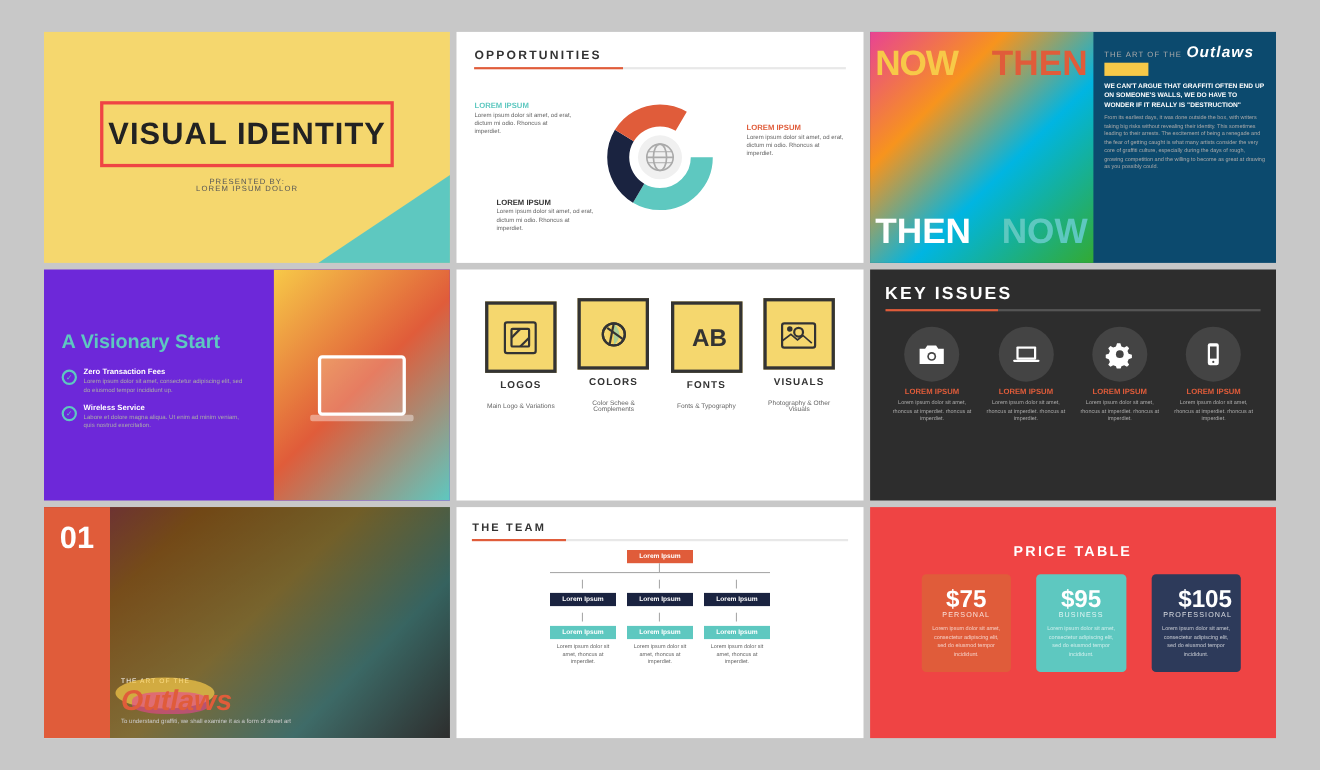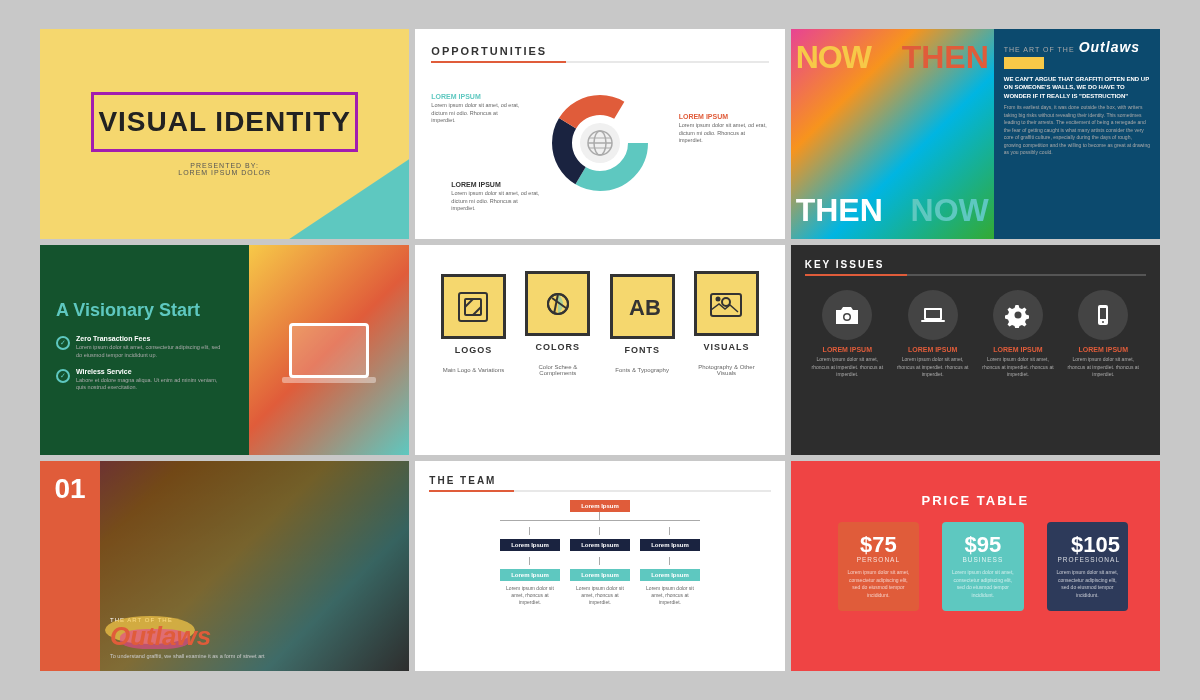--- a/index.html
+++ b/index.html
@@ -38,21 +38,21 @@
     .slide-1 .teal-corner {
       position: absolute;
       bottom: 0;
       right: 0;
       width: 120px;
       height: 80px;
       background: #5ec8c0;
       clip-path: polygon(100% 0, 100% 100%, 0 100%);
     }
     .slide-1 .title-box {
-      border: 3px solid #a21caf;
+      border: 3px solid #ef4444;
       padding: 12px 4px;
       text-align: center;
     }
     .slide-1 .title-box h1 {
       font-size: 28px;
       font-weight: 900;
       color: #222;
       line-height: 1.1;
       letter-spacing: 1px;
     }
@@ -210,21 +210,21 @@
       margin-bottom: 4px;
     }
     .slide-3 .body-text {
       font-size: 5px;
       color: #aaa;
       line-height: 1.5;
     }
 
     
     .slide-4 {
-      background: #14532d;
+      background: #6d28d9;
       display: flex;
       overflow: hidden;
       gap: 12px;
     }
     .slide-4 .left-panel {
       width: 55%;
       padding: 16px;
       display: flex;
       flex-direction: column;
       justify-content: center;
@@ -340,21 +340,21 @@
       color: #666;
       text-align: center;
     }
 
     
     .slide-6 {
       background: #2d2d2d;
       padding: 14px;
     }
     .slide-6 .slide-title {
-      font-size: 10px;
+      font-size: 16px;
       font-weight: 700;
       color: #fff;
       letter-spacing: 2px;
       text-transform: uppercase;
       margin-bottom: 4px;
     }
     .slide-6 .title-line {
       width: 100%;
       height: 2px;
       background: linear-gradient(to right, #e05c3a 30%, #555 30%);

